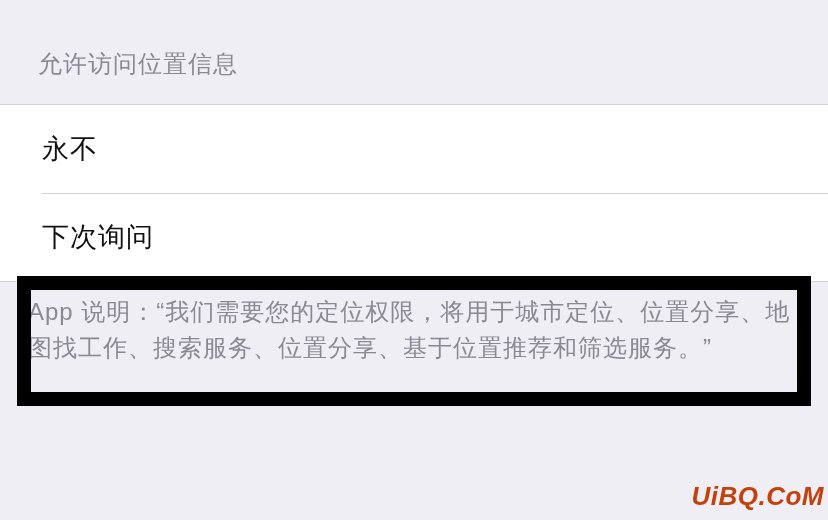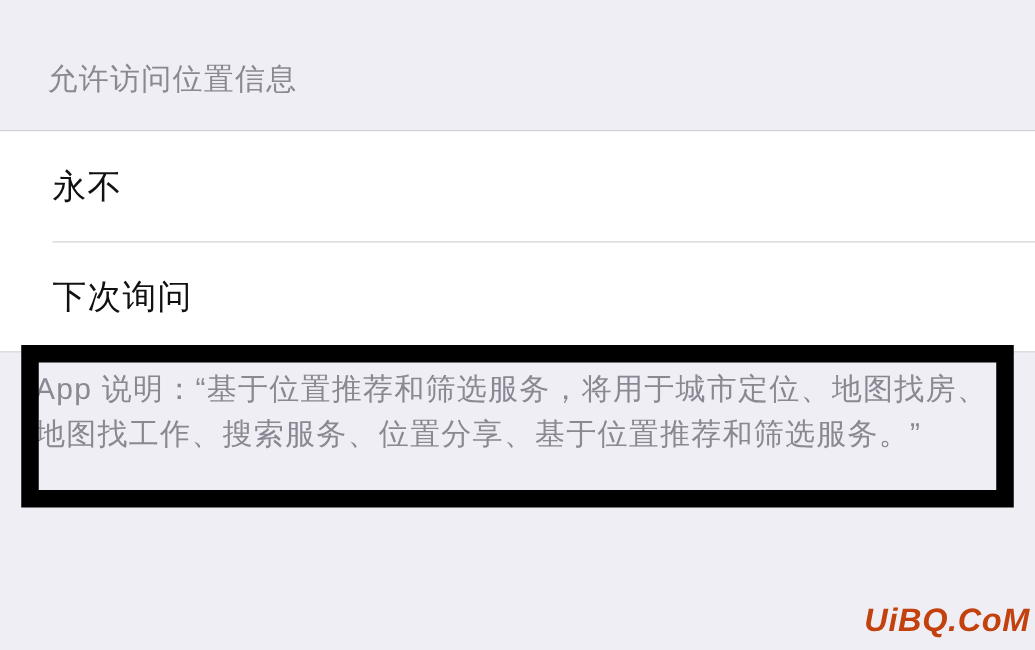--- a/index.html
+++ b/index.html
@@ -30,17 +30,17 @@
     <span class="row-label">永不</span>
   </div>
 
   <div class="row">
     <span class="row-label">下次询问</span>
   </div>
 
 
 </div>
 
-<div class="footer-text">App 说明：“基于位置推荐和筛选服务，将用于城市定位、地图找房、地图找工作、搜索服务、位置分享、基于位置推荐和筛选服务。”</div>
+<div class="footer-text">App 说明：“我们需要您的定位权限，将用于城市定位、位置分享、地图找工作、搜索服务、位置分享、基于位置推荐和筛选服务。”</div>
 
 <div class="highlight-box"></div>
 
 <div class="watermark">UiBQ.CoM</div>
 
 </body></html>

